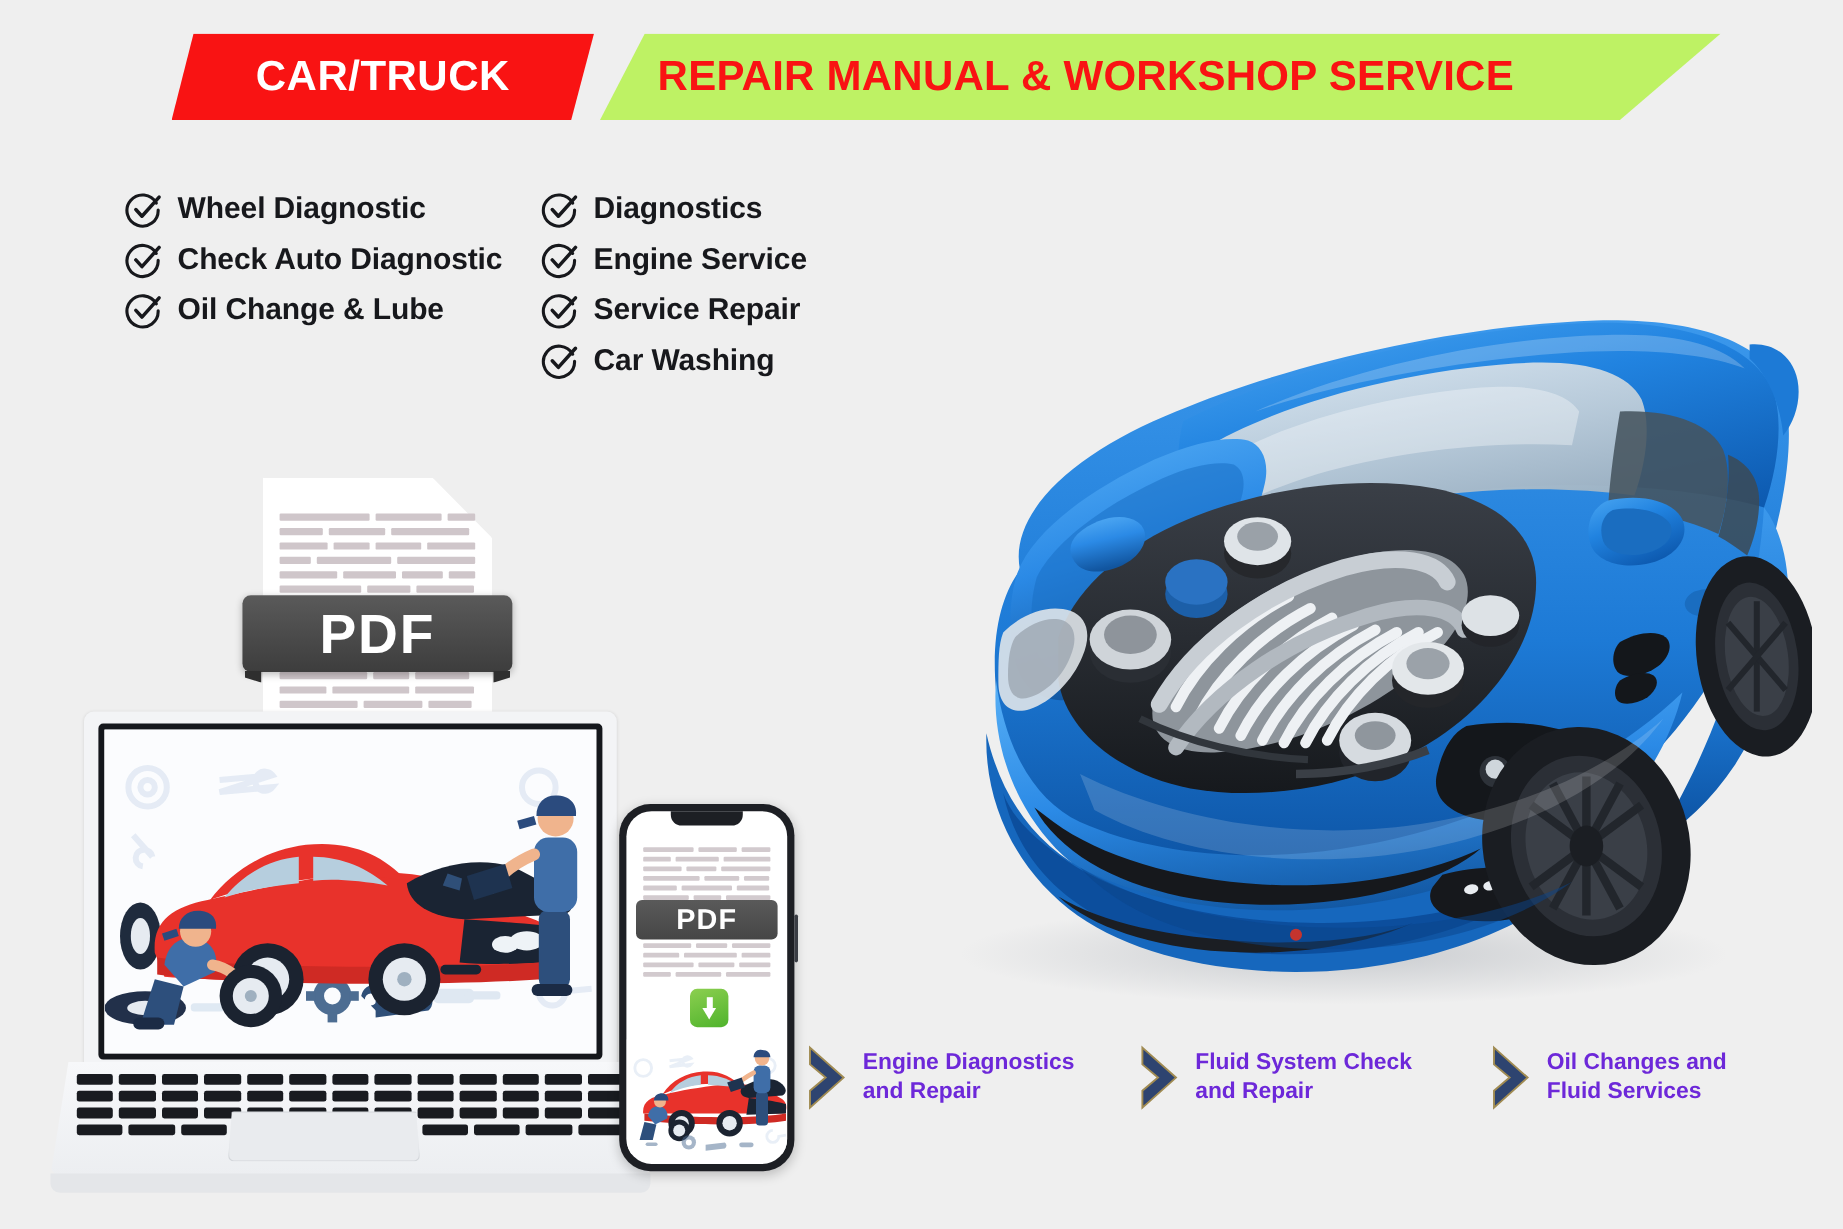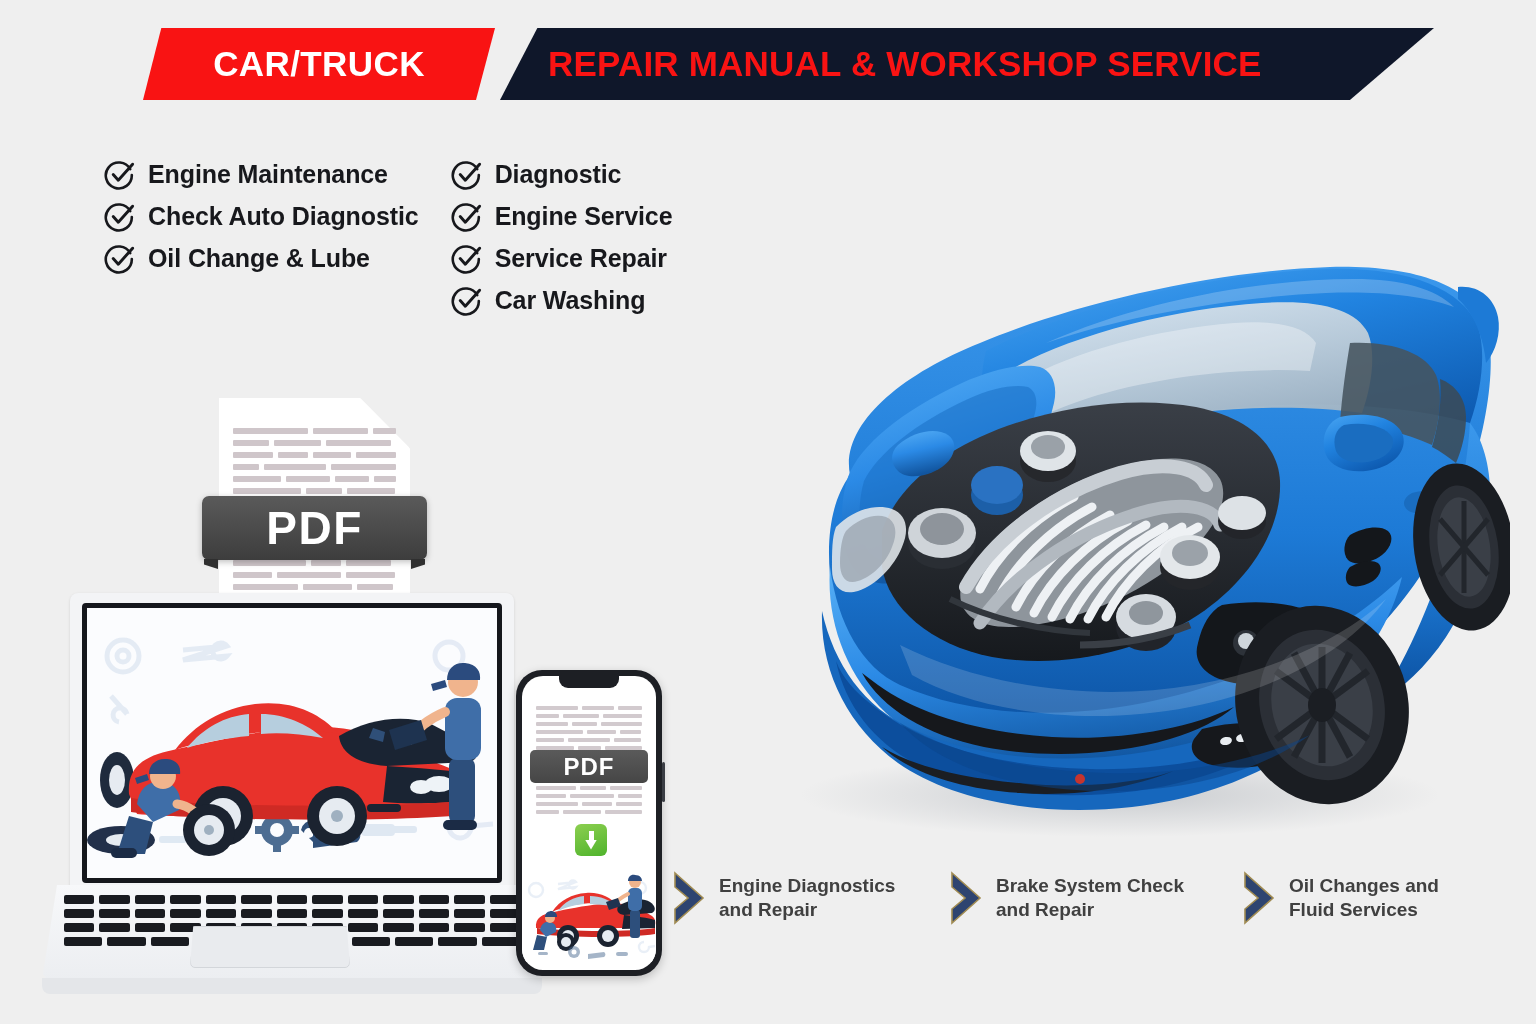--- a/index.html
+++ b/index.html
@@ -19,21 +19,21 @@
     background:#f91313;
     clip-path:polygon(5.2% 0, 100% 0, 94.6% 100%, 0% 100%);
     display:flex; align-items:center; justify-content:center;
   }
   .banner-red span {
     color:#ffffff; font-weight:bold; font-size:35px; letter-spacing:0.4px;
     font-family:"Liberation Sans", sans-serif;
   }
   .banner-white {
     position:absolute; left:500px; top:0; width:934px; height:72px;
-    background:#0f172a;
+    background:#bef264;
     clip-path:polygon(4.0% 0, 100% 0, 91.0% 100%, 0% 100%);
     display:flex; align-items:center;
   }
   .banner-white span {
     color:#f91313; font-weight:bold; font-size:35px; letter-spacing:0.2px;
     margin-left:48px; white-space:nowrap;
   }
 
   
   #checklist { position:absolute; left:104px; top:158px; display:flex; gap:32px; }
@@ -153,21 +153,21 @@
   .ph-dl .dl-arrow::after { top:9px; width:12px; height:10px; }
 
   
   #blue-car { position:absolute; left:650px; top:175px; width:860px; height:680px; }
 
   
   #features { position:absolute; left:672px; top:862px; width:840px; height:80px; }
   .feat { position:absolute; display:flex; align-items:center; gap:13px; top:8px; }
   .chev { width:34px; height:56px; flex:0 0 34px; }
   .feat-text {
-    font-size:19px; font-weight:bold; color:#404040; line-height:1.28;
+    font-size:19px; font-weight:bold; color:#6d28d9; line-height:1.28;
     white-space:pre-line;
   }
 </style>
 </head>
 <body>
 
 <div id="stage">
 
   <div id="header-banner">
     <div class="banner-red">
@@ -181,21 +181,21 @@
   <div id="checklist">
 
     <div class="check-col">
       <div class="check-row">
         <span class="check-icon">
           <svg width="32" height="32" viewBox="0 0 32 32">
             <path d="M26.2 10.2a13 13 0 1 0 1.6 5.8" fill="none" stroke="#17181c" stroke-width="2.6" stroke-linecap="round"></path>
             <path d="M9.2 15.6l5.1 5.6L28.6 5.2" fill="none" stroke="#17181c" stroke-width="2.9" stroke-linecap="round" stroke-linejoin="round"></path>
           </svg>
         </span>
-        <span class="check-label">Engine Maintenance</span>
+        <span class="check-label">Wheel Diagnostic</span>
       </div>
       <div class="check-row">
         <span class="check-icon">
           <svg width="32" height="32" viewBox="0 0 32 32">
             <path d="M26.2 10.2a13 13 0 1 0 1.6 5.8" fill="none" stroke="#17181c" stroke-width="2.6" stroke-linecap="round"></path>
             <path d="M9.2 15.6l5.1 5.6L28.6 5.2" fill="none" stroke="#17181c" stroke-width="2.9" stroke-linecap="round" stroke-linejoin="round"></path>
           </svg>
         </span>
         <span class="check-label">Check Auto Diagnostic</span>
       </div>
@@ -211,21 +211,21 @@
     </div>
 
     <div class="check-col">
       <div class="check-row">
         <span class="check-icon">
           <svg width="32" height="32" viewBox="0 0 32 32">
             <path d="M26.2 10.2a13 13 0 1 0 1.6 5.8" fill="none" stroke="#17181c" stroke-width="2.6" stroke-linecap="round"></path>
             <path d="M9.2 15.6l5.1 5.6L28.6 5.2" fill="none" stroke="#17181c" stroke-width="2.9" stroke-linecap="round" stroke-linejoin="round"></path>
           </svg>
         </span>
-        <span class="check-label">Diagnostic</span>
+        <span class="check-label">Diagnostics</span>
       </div>
       <div class="check-row">
         <span class="check-icon">
           <svg width="32" height="32" viewBox="0 0 32 32">
             <path d="M26.2 10.2a13 13 0 1 0 1.6 5.8" fill="none" stroke="#17181c" stroke-width="2.6" stroke-linecap="round"></path>
             <path d="M9.2 15.6l5.1 5.6L28.6 5.2" fill="none" stroke="#17181c" stroke-width="2.9" stroke-linecap="round" stroke-linejoin="round"></path>
           </svg>
         </span>
         <span class="check-label">Engine Service</span>
       </div>
@@ -872,21 +872,21 @@
       <span class="feat-text">Engine Diagnostics
 and Repair</span>
     </div>
 
     <div class="feat" style="left:277px;">
       <span class="chev">
         <svg width="34" height="56" viewBox="0 0 34 56">
           <path d="M3 3 L31 28 L3 53 L3 39 L16 28 L3 17 Z" fill="#2e4470" stroke="#a08b52" stroke-width="1.6"></path>
         </svg>
       </span>
-      <span class="feat-text">Brake System Check
+      <span class="feat-text">Fluid System Check
 and Repair</span>
     </div>
 
     <div class="feat" style="left:570px;">
       <span class="chev">
         <svg width="34" height="56" viewBox="0 0 34 56">
           <path d="M3 3 L31 28 L3 53 L3 39 L16 28 L3 17 Z" fill="#2e4470" stroke="#a08b52" stroke-width="1.6"></path>
         </svg>
       </span>
       <span class="feat-text">Oil Changes and

